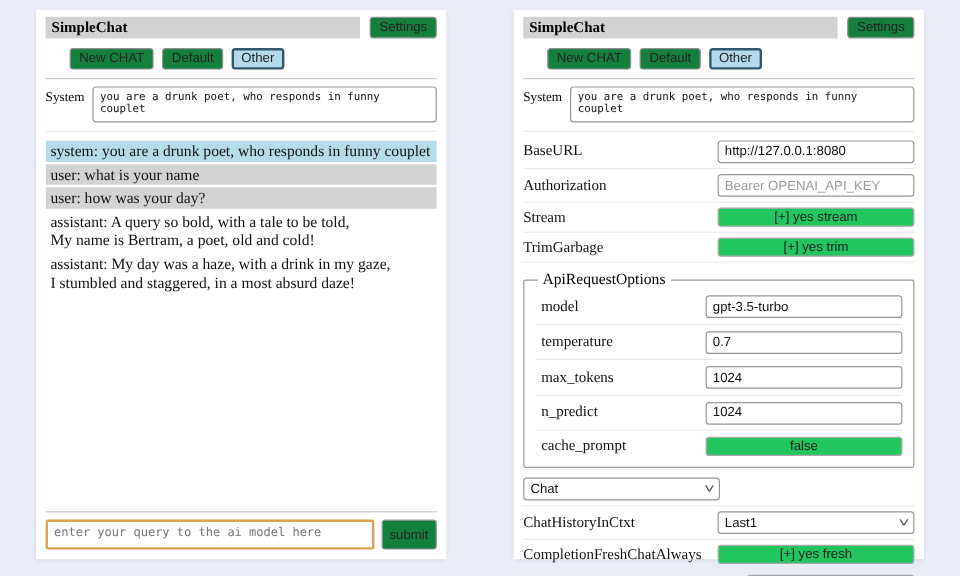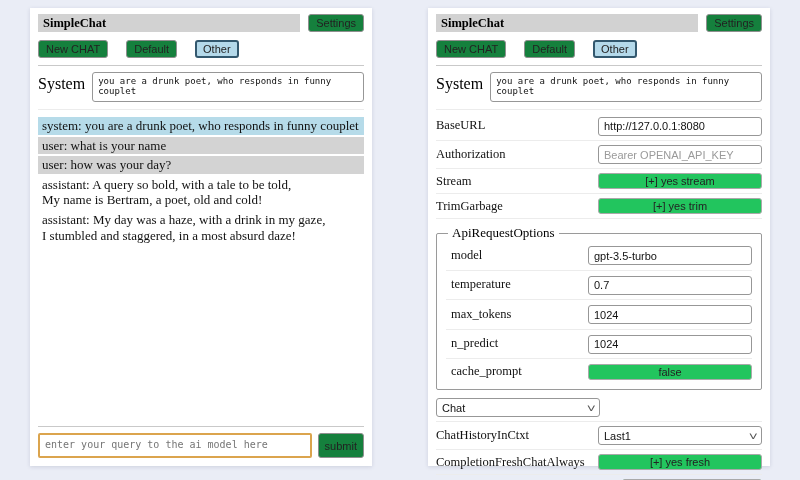--- a/index.html
+++ b/index.html
@@ -15,25 +15,25 @@
   .titlebar { display:flex; align-items:center; gap:8px; }
   .titlebox {
     flex:1; background:#d2d2d2; font-family:"Liberation Serif", serif;
     font-weight:bold; font-size:12.5px; padding:2px 5px; height:18px; line-height:14px;
   }
   .btn {
     font-size:11px; background:#15803d; border:1px solid #8f8f8f; border-radius:3px;
     padding:2px 7px; height:18px; line-height:12px; cursor:pointer; color:#222;
     font-family:"Liberation Sans", sans-serif;
   }
-  .toolbar { display:flex; gap:18px; margin-top:8px; }
+  .toolbar { display:flex; gap:7px; margin-top:8px;margin-left:20px; }
   .btn.active { background:#b4d9ea; border:2px solid #33586e; padding:1px 6px; }
   hr.rule { border:none; border-top:1px solid #c9c9c9; margin:7px 0 6px 0; }
   .system-row { display:flex; gap:7px; padding:0 0 7px 0; border-bottom:1px solid #ececec; }
-  .system-label { font-family:"Liberation Serif", serif; font-size:16px; padding-top:3px; }
+  .system-label { font-family:"Liberation Serif", serif; font-size:11px; padding-top:3px; }
   .system-text {
     flex:1; height:30px; resize:none; border:1px solid #979797; border-radius:3px;
     font-family:"DejaVu Sans Mono", monospace; font-size:9px; padding:3px 5px; color:#111;
     outline:none;
   }
 
   
   .chat-area { flex:1; margin-top:7px; overflow:hidden; }
   .msg {
     font-family:"Liberation Serif", serif; font-size:13px; line-height:1.2;

